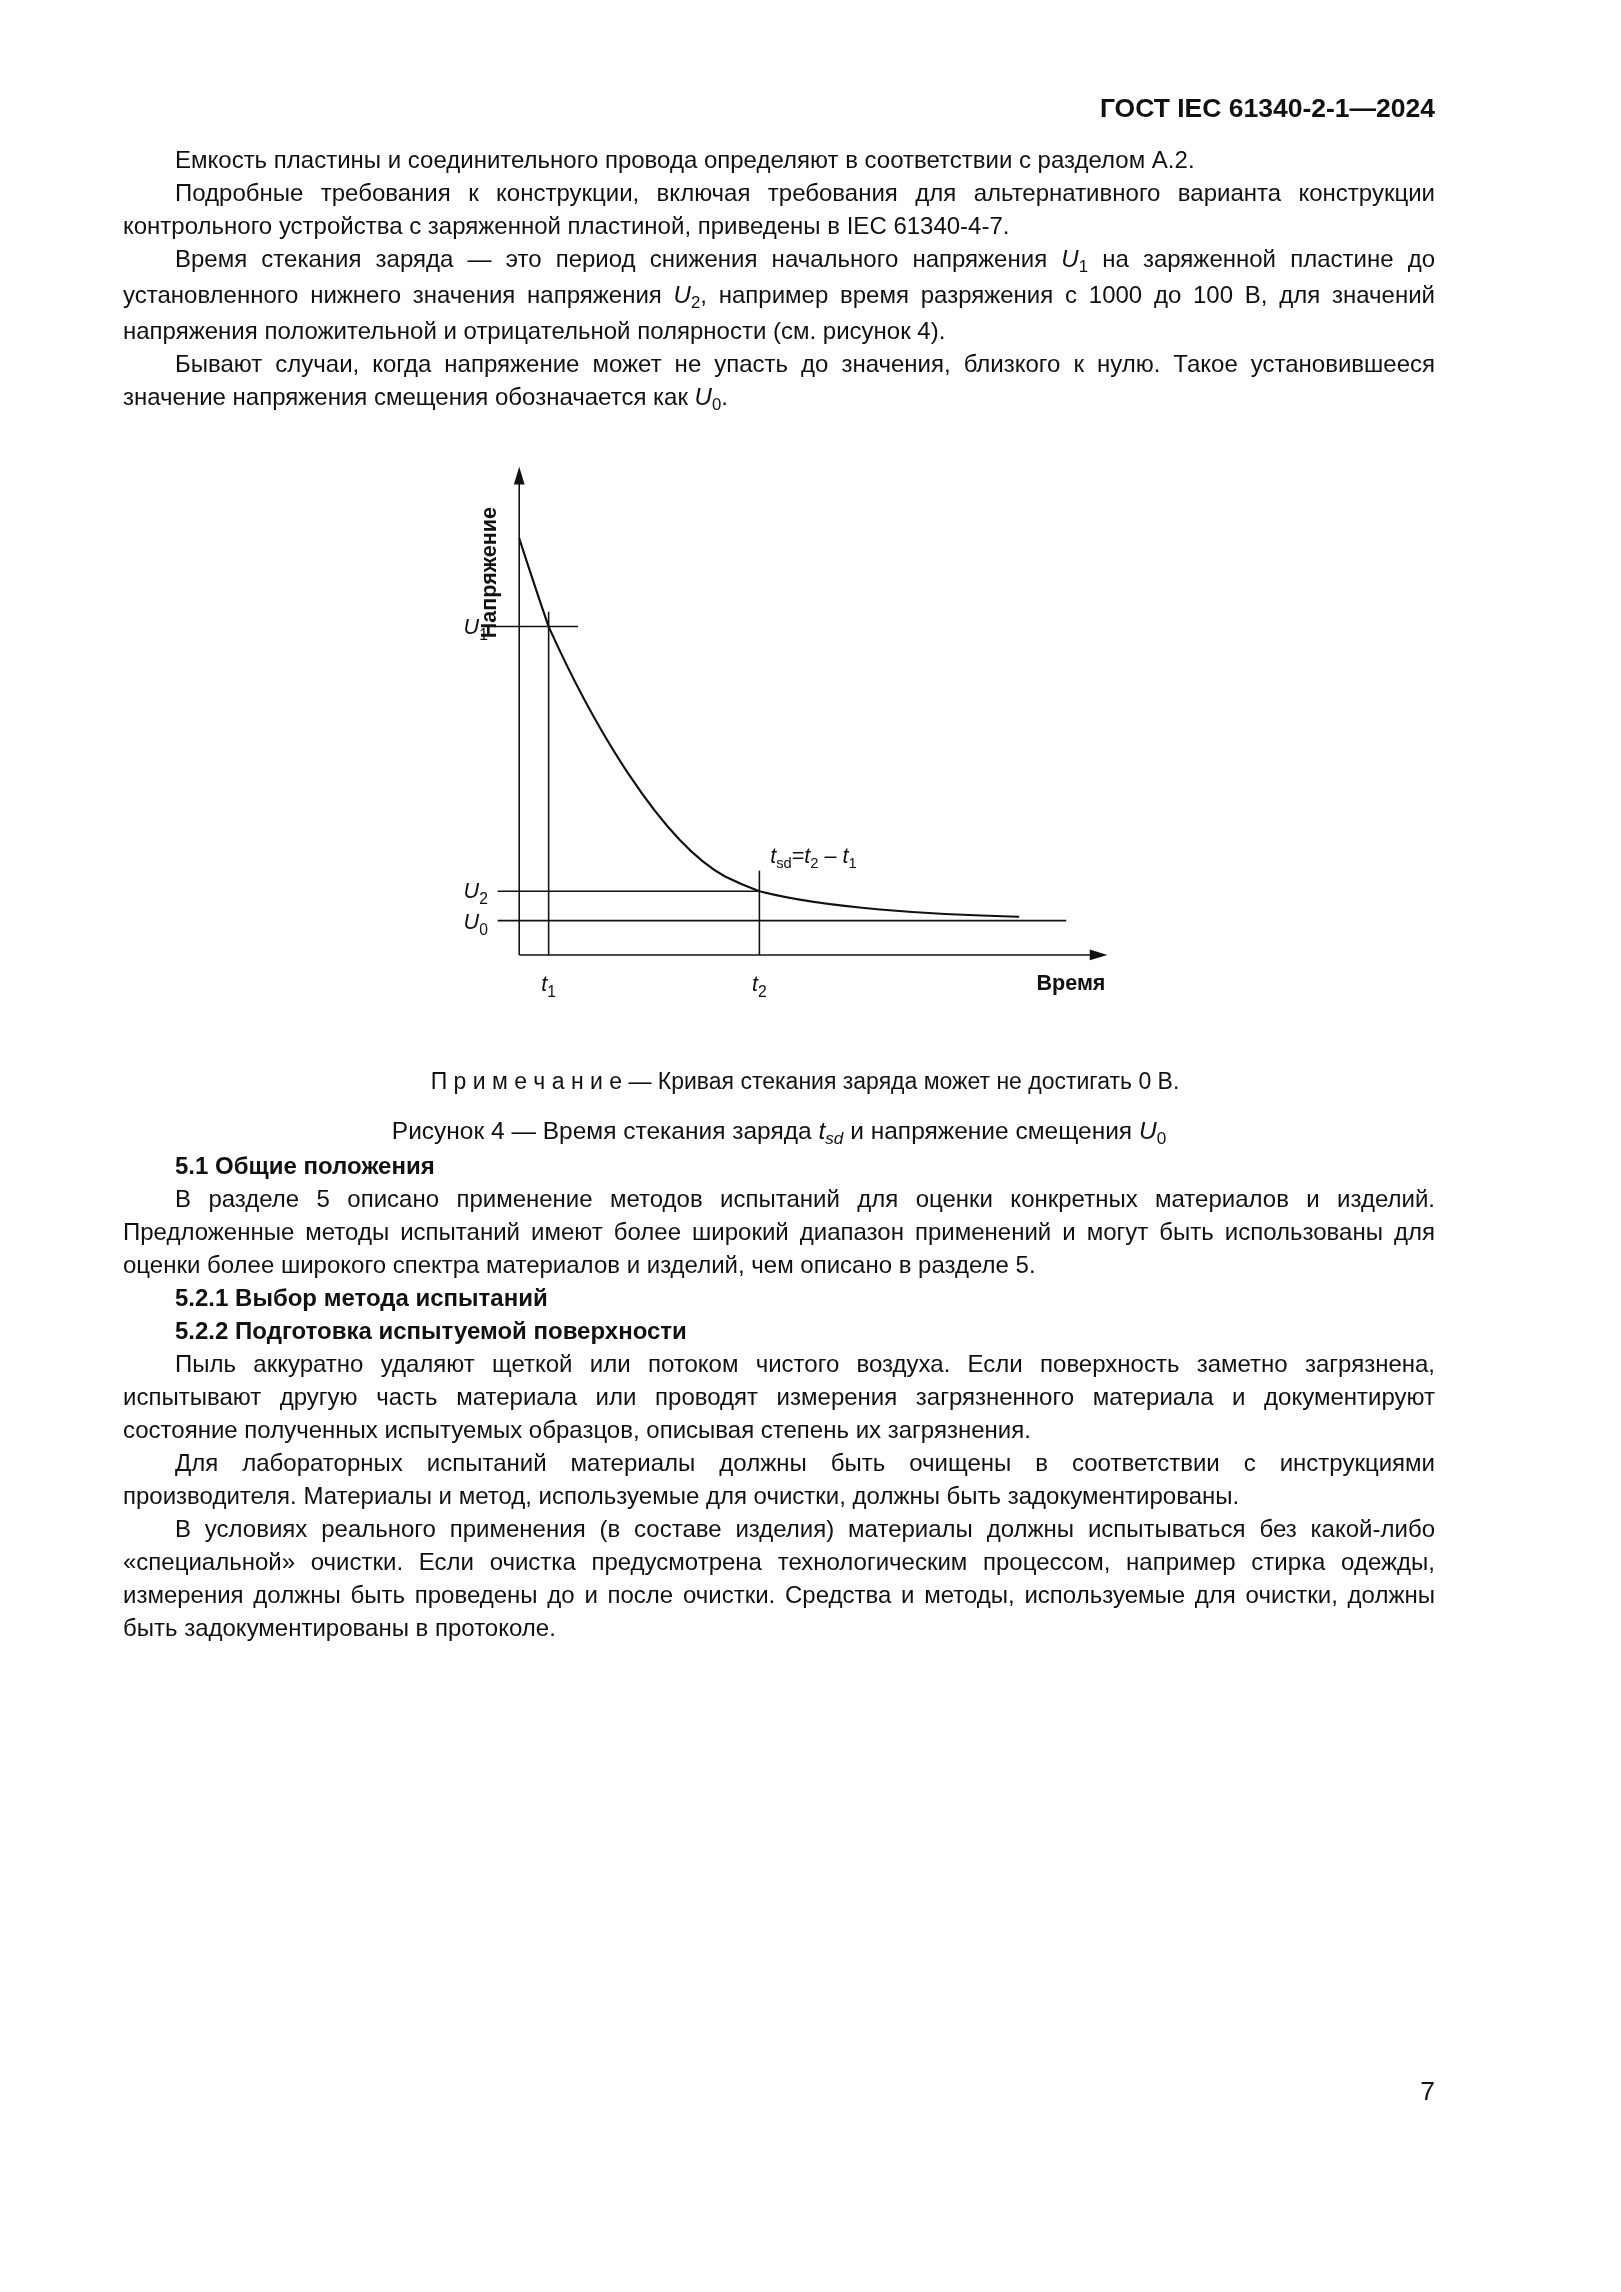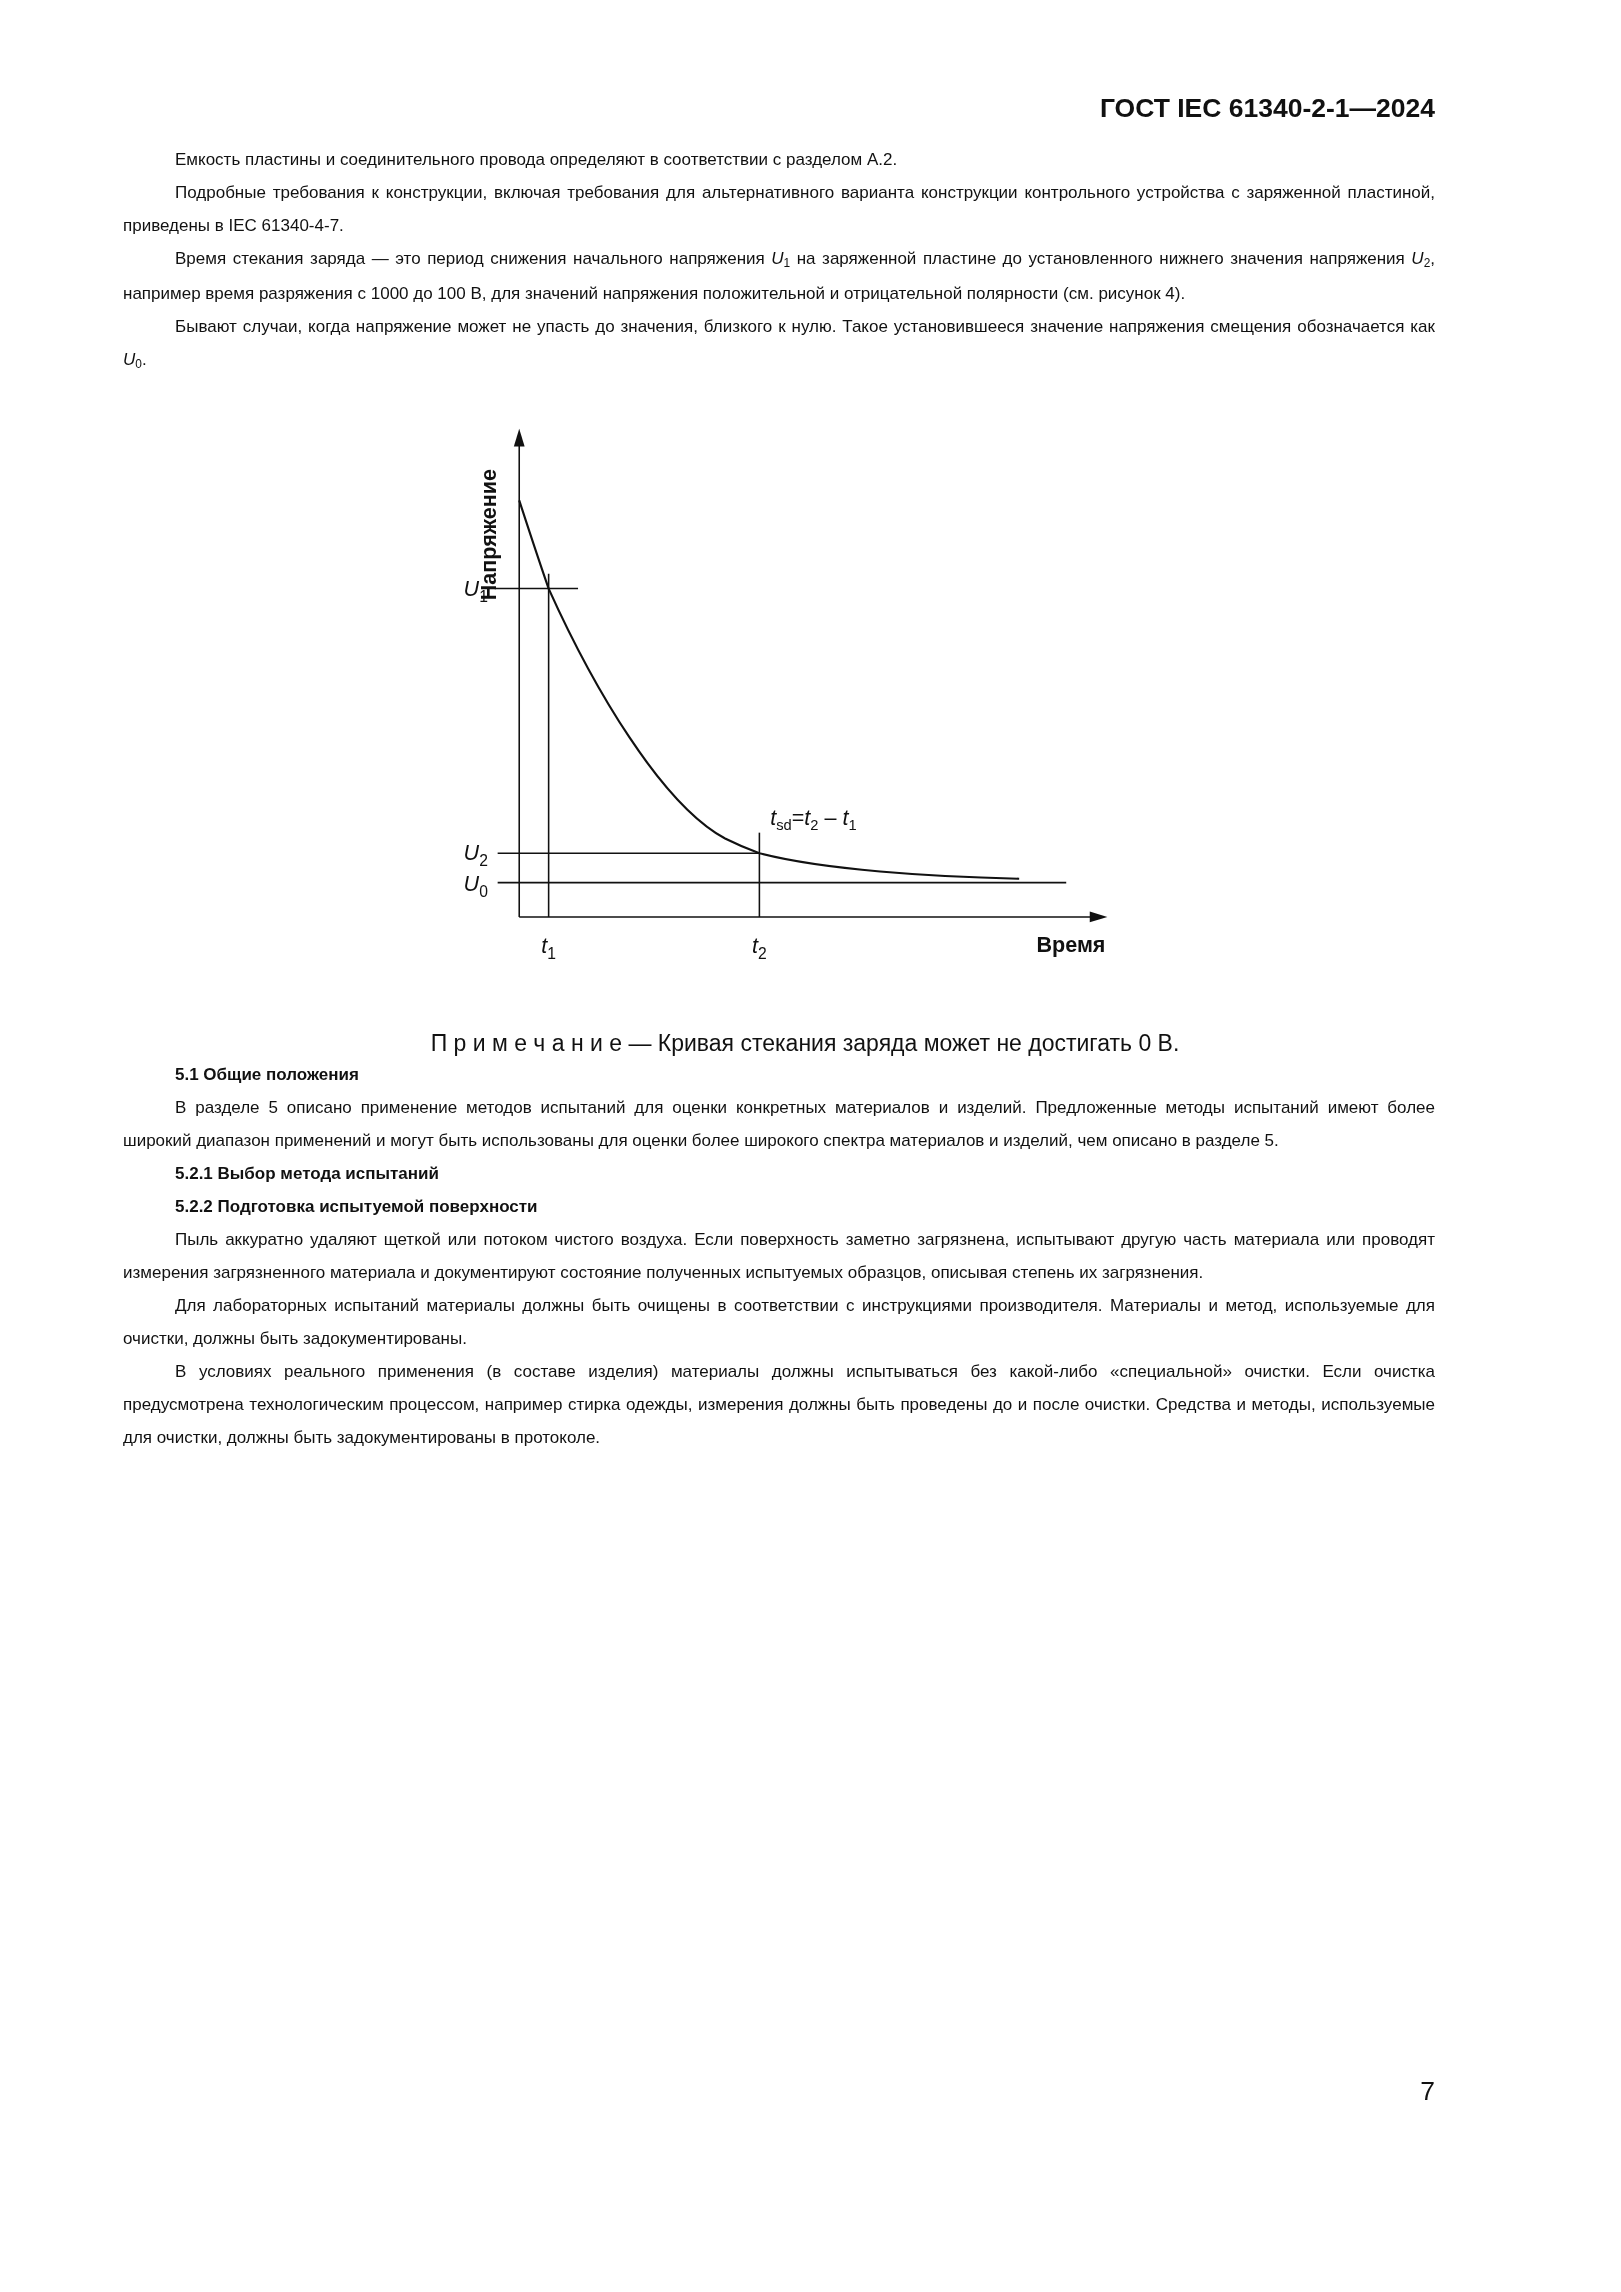--- a/index.html
+++ b/index.html
@@ -16,21 +16,21 @@
     overflow: hidden;
   }
   .doc-header {
     text-align: right;
     font-weight: bold;
     font-size: 26.5px;
     line-height: 29px;
     margin-bottom: 19.6px;
   }
   p.body, p.h3 {
-    font-size: 17px;
+    font-size: 24px;
     line-height: 33px;
     margin: 0;
     text-align: justify;
     text-indent: 52px;
     hyphens: auto;
   }
   p.h3 { font-weight: bold; text-align: left; }
   .rb { font-weight: bold; }
   .ri { font-style: italic; }
   .rs { font-size: 70%; position: relative; top: 0.30em; }
@@ -120,20 +120,21 @@
         <text x="58" y="452" text-anchor="end"><tspan class="it">U</tspan><tspan class="sub" dy="6">2</tspan></text>
         <text x="58" y="484" text-anchor="end"><tspan class="it">U</tspan><tspan class="sub" dy="6">0</tspan></text>
         <text x="120" y="547" text-anchor="middle"><tspan class="it">t</tspan><tspan class="sub" dy="6">1</tspan></text>
         <text x="335" y="547" text-anchor="middle"><tspan class="it">t</tspan><tspan class="sub" dy="6">2</tspan></text>
         <text x="346" y="416" class="ann"><tspan class="it">t</tspan><tspan class="sub" dy="5">sd</tspan><tspan dy="-5">=</tspan><tspan class="it">t</tspan><tspan class="sub" dy="5">2</tspan><tspan dy="-5"> – </tspan><tspan class="it">t</tspan><tspan class="sub" dy="5">1</tspan></text>
       </g>
     </svg>
   </div>
 
   <p class="note">П р и м е ч а н и е — Кривая стекания заряда может не достигать 0 В.</p>
+  <p class="caption"><span>Рисунок 4 — Время стекания заряда </span><span class="ri">t</span><span class="ri rs">sd</span><span> и напряжение смещения </span><span class="ri">U</span><span class="rs">0</span></p>
 
 
   <p class="h3 h51">5.1 Общие положения</p>
   <p class="body p51">В разделе 5 описано применение методов испытаний для оценки конкретных материалов и изделий. Предложенные методы испытаний имеют более широкий диапазон применений и могут быть использованы для оценки более широкого спектра материалов и изделий, чем описано в разделе 5.</p>
 
   <p class="h3 h521">5.2.1 Выбор метода испытаний</p>
   <p class="h3">5.2.2 Подготовка испытуемой поверхности</p>
   <p class="body">Пыль аккуратно удаляют щеткой или потоком чистого воздуха. Если поверхность заметно загрязнена, испытывают другую часть материала или проводят измерения загрязненного материала и документируют состояние полученных испытуемых образцов, описывая степень их загрязнения.</p>
   <p class="body">Для лабораторных испытаний материалы должны быть очищены в соответствии с инструкциями производителя. Материалы и метод, используемые для очистки, должны быть задокументированы.</p>
   <p class="body">В условиях реального применения (в составе изделия) материалы должны испытываться без какой-либо «специальной» очистки. Если очистка предусмотрена технологическим процессом, например стирка одежды, измерения должны быть проведены до и после очистки. Средства и методы, используемые для очистки, должны быть задокументированы в протоколе.</p>

